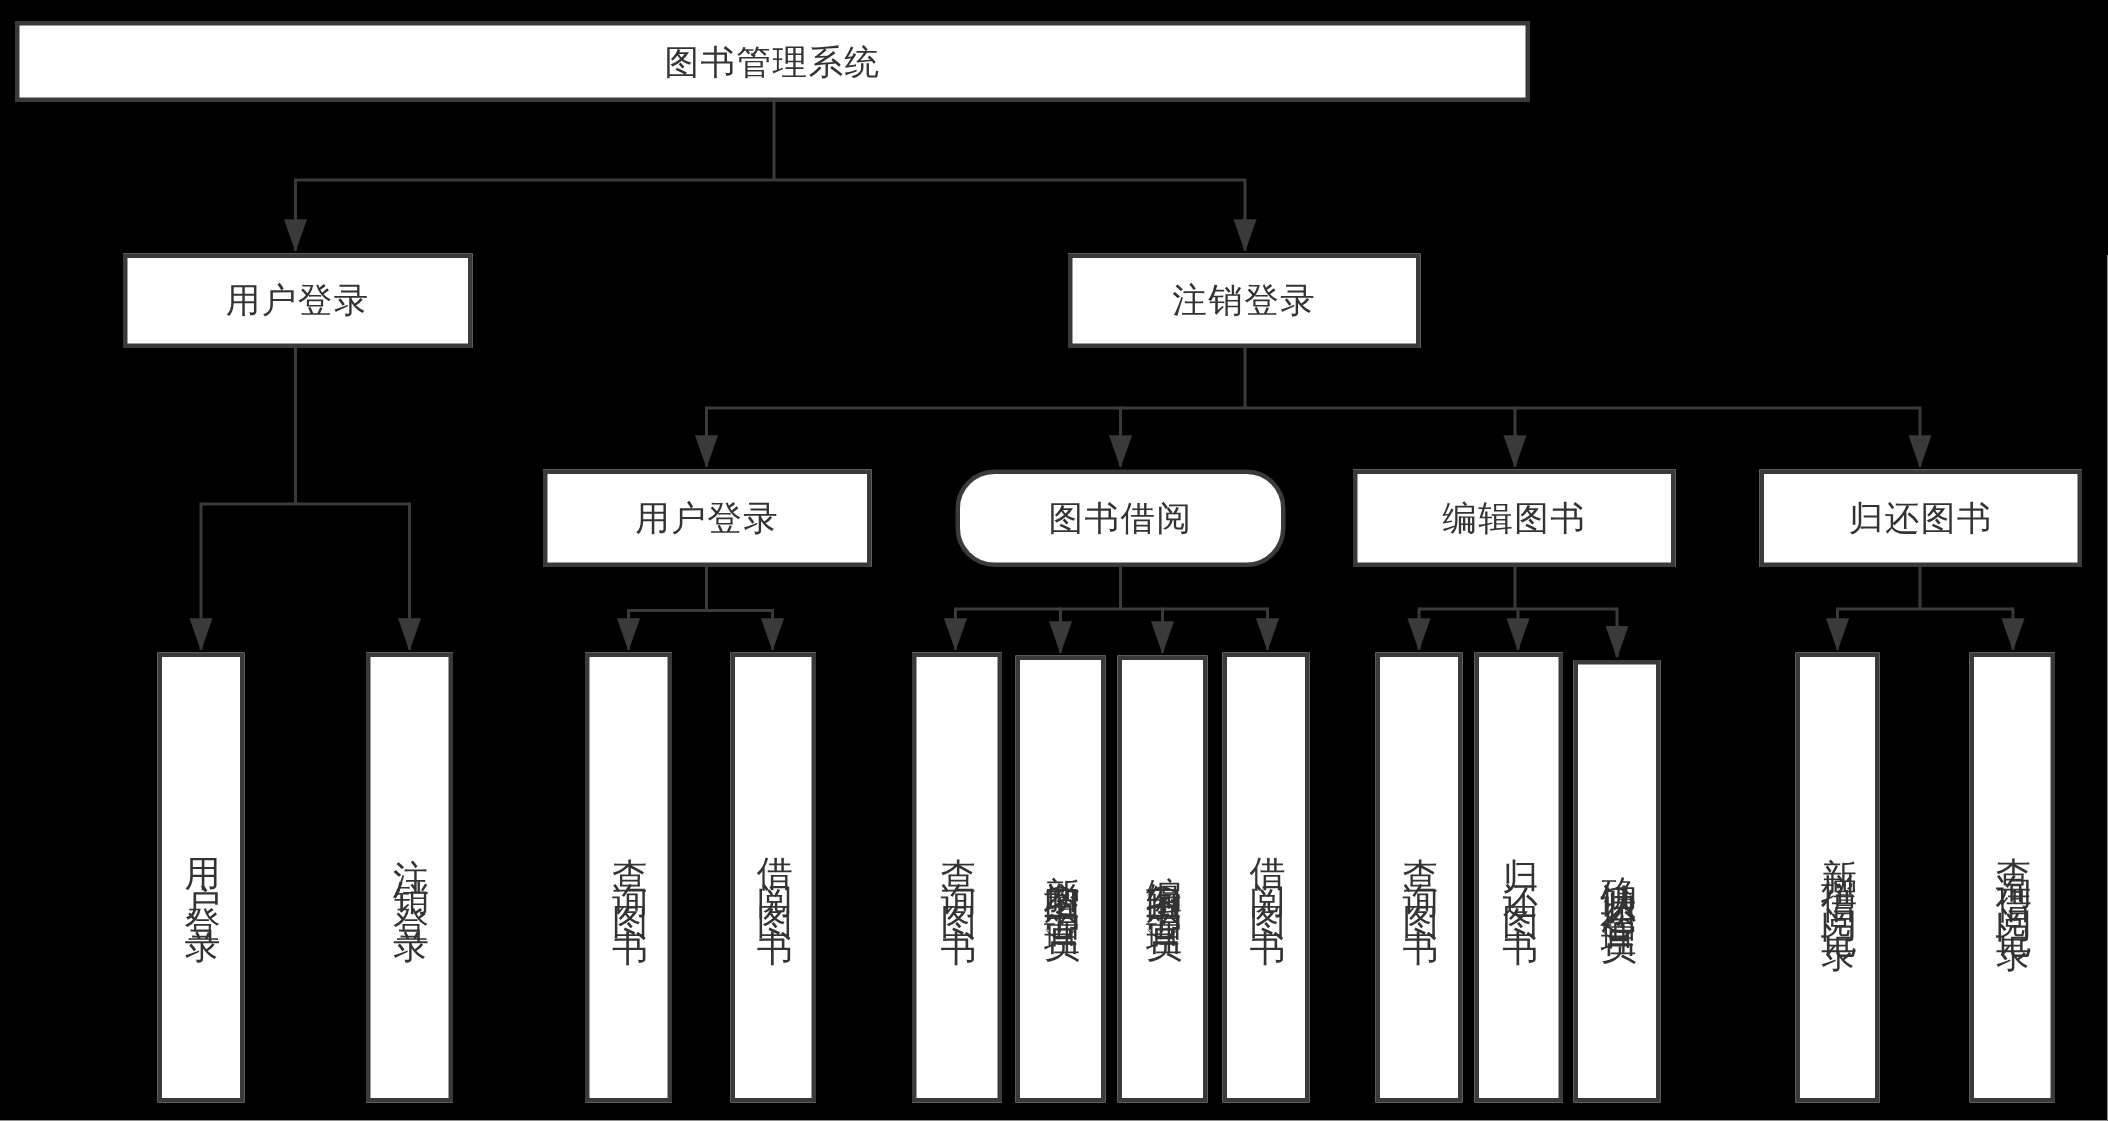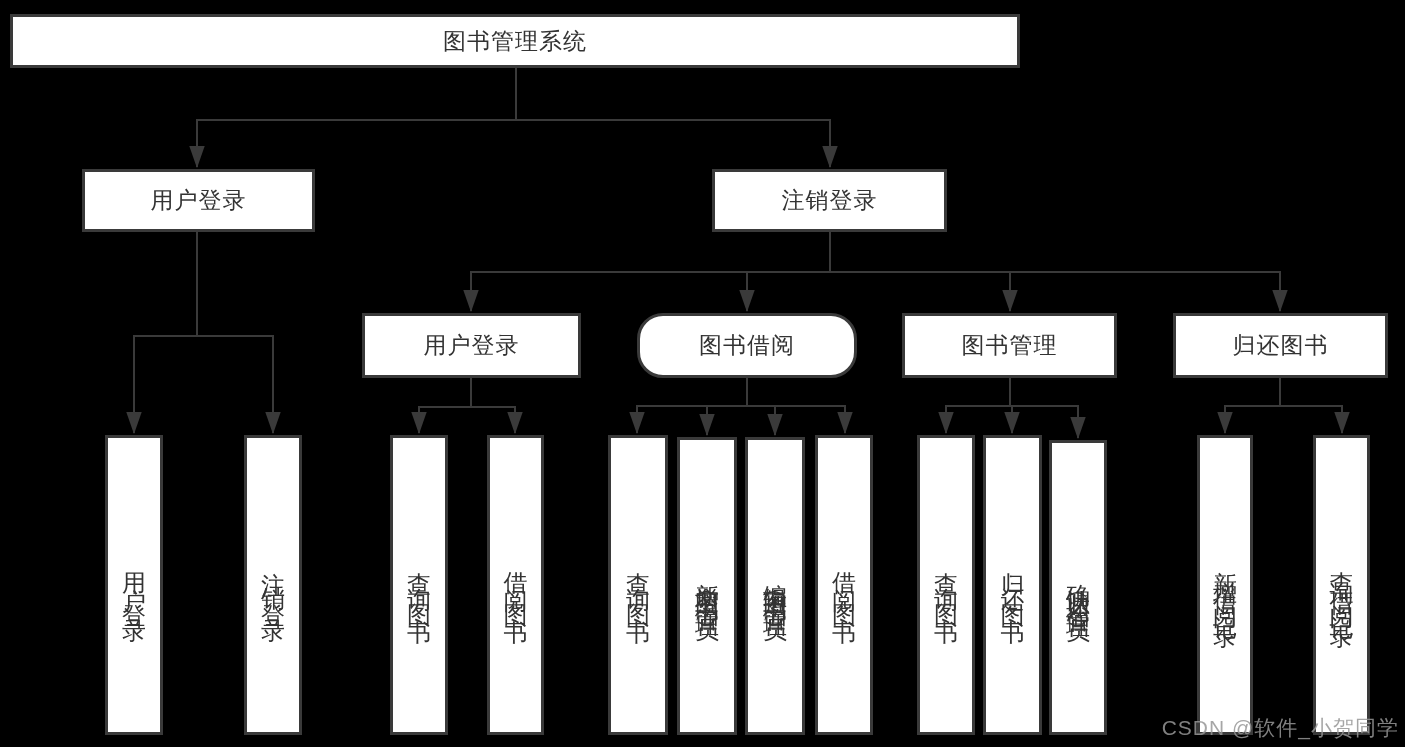--- a/index.html
+++ b/index.html
@@ -110,35 +110,34 @@
     </g>
   </svg>
 
   <div class="box h" style="left:10px; top:14px; width:1010px; height:54px;">图书管理系统</div>
 
   <div class="box h" style="left:82px; top:169px; width:233px; height:63px;">用户登录</div>
   <div class="box h" style="left:712px; top:169px; width:235px; height:63px;">注销登录</div>
 
   <div class="box h" style="left:362px; top:313px; width:219px; height:65px;">用户登录</div>
   <div class="box h" style="left:637px; top:313px; width:220px; height:65px;border-radius:26px;">图书借阅</div>
-  <div class="box h" style="left:902px; top:313px; width:215px; height:65px;">图书管理</div>
+  <div class="box h" style="left:902px; top:313px; width:215px; height:65px;">编辑图书</div>
   <div class="box h" style="left:1173px; top:313px; width:215px; height:65px;">归还图书</div>
 
   <div class="box v" style="left:105px; top:435px; width:58px; height:300px;">用户登录</div>
   <div class="box v" style="left:244px; top:435px; width:58px; height:300px;">注销登录</div>
 
   <div class="box v" style="left:390px; top:435px; width:58px; height:300px;">查询图书</div>
   <div class="box v" style="left:487px; top:435px; width:57px; height:300px;">借阅图书</div>
 
   <div class="box v" style="left:608px; top:435px; width:60px; height:300px;">查询图书</div>
   <div class="box v long" style="left:677px; top:437px; width:60px; height:298px;">新增图书（管理员）</div>
   <div class="box v long" style="left:745px; top:437px; width:60px; height:298px;">编辑图书（管理员）</div>
   <div class="box v" style="left:815px; top:435px; width:58px; height:300px;">借阅图书</div>
 
   <div class="box v" style="left:917px; top:435px; width:58px; height:300px;">查询图书</div>
   <div class="box v" style="left:983px; top:435px; width:59px; height:300px;">归还图书</div>
   <div class="box v long" style="left:1049px; top:440px; width:58px; height:295px;">确认归还（管理员）</div>
 
   <div class="box v med" style="left:1197px; top:435px; width:56px; height:300px;">新增借阅记录</div>
   <div class="box v med" style="left:1313px; top:435px; width:57px; height:300px;">查询借阅记录</div>
 
-  <div id="watermark">CSDN @软件_小贺同学</div>
 </div>
 
 </body></html>

